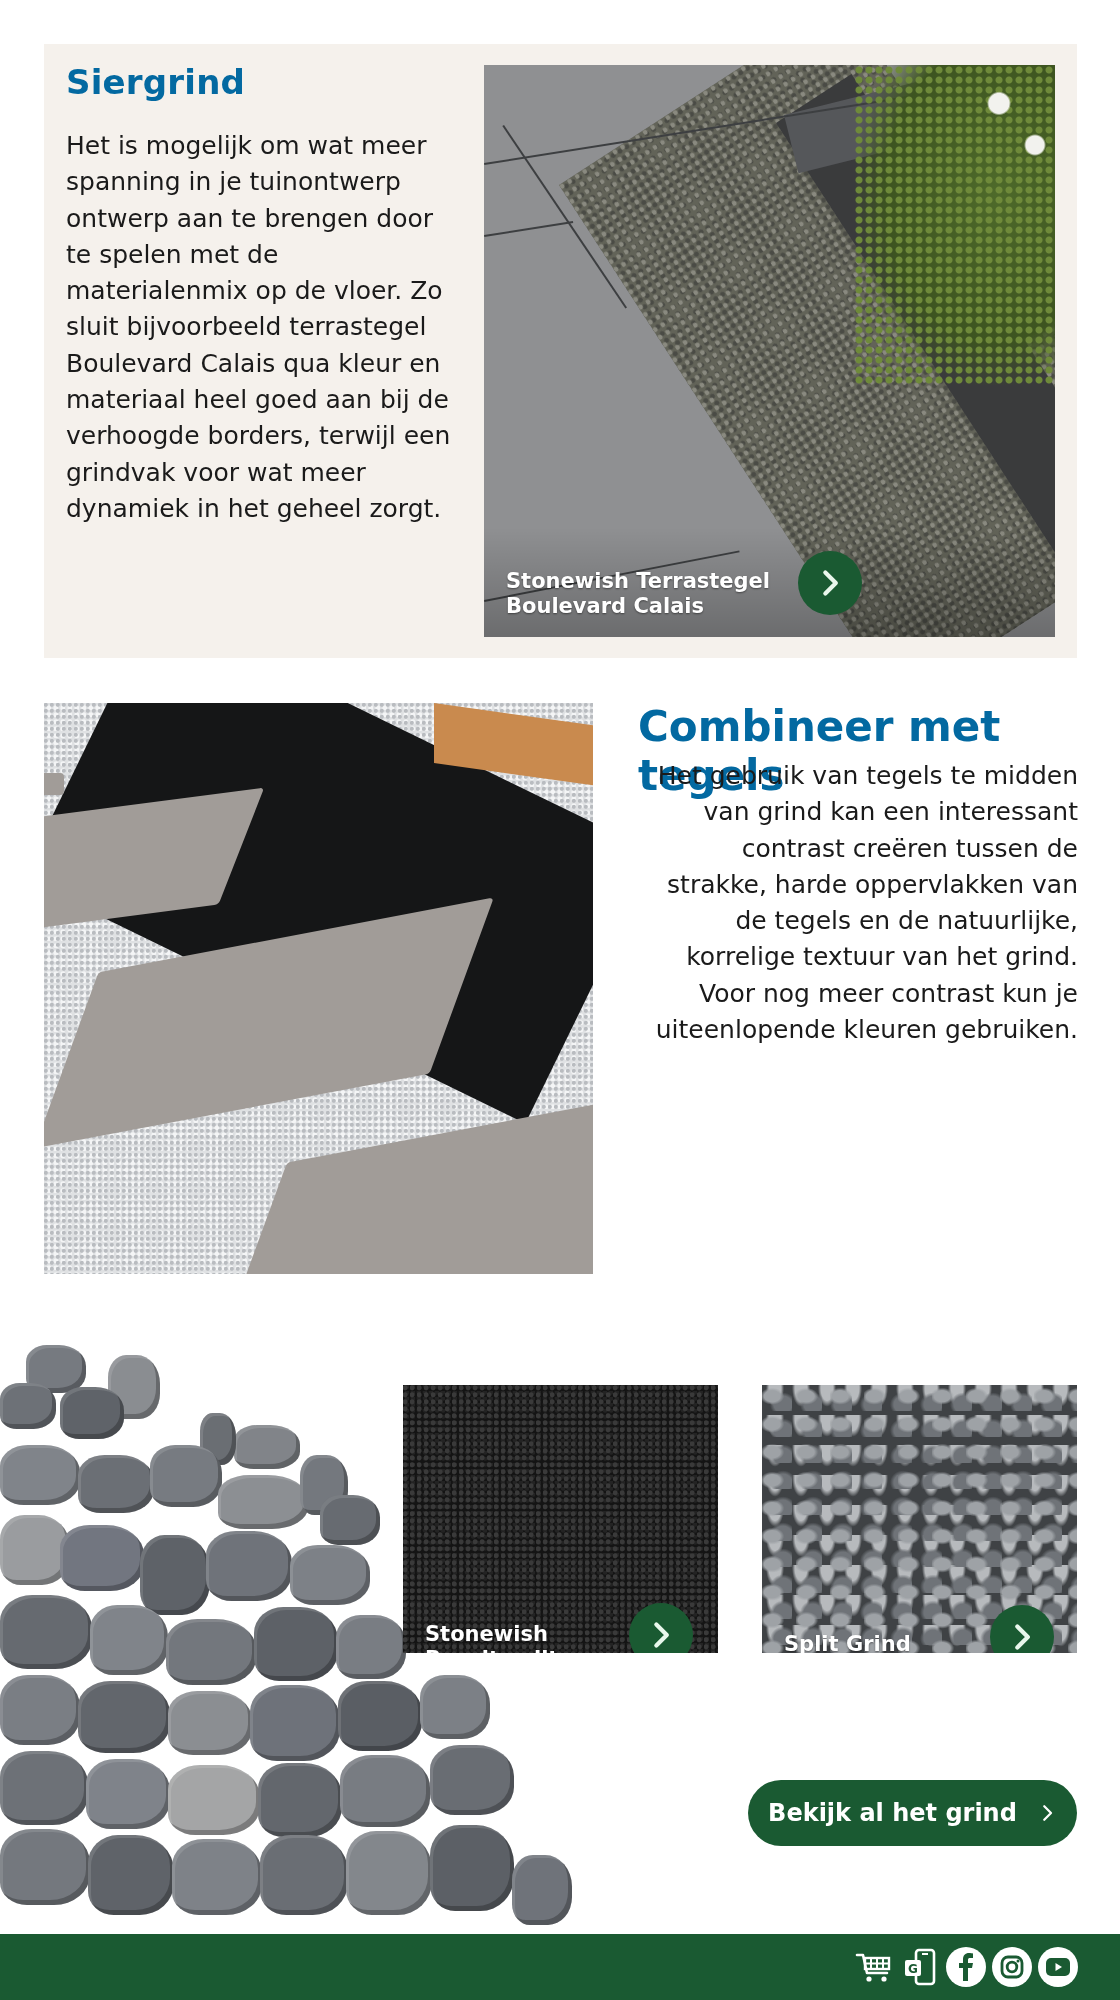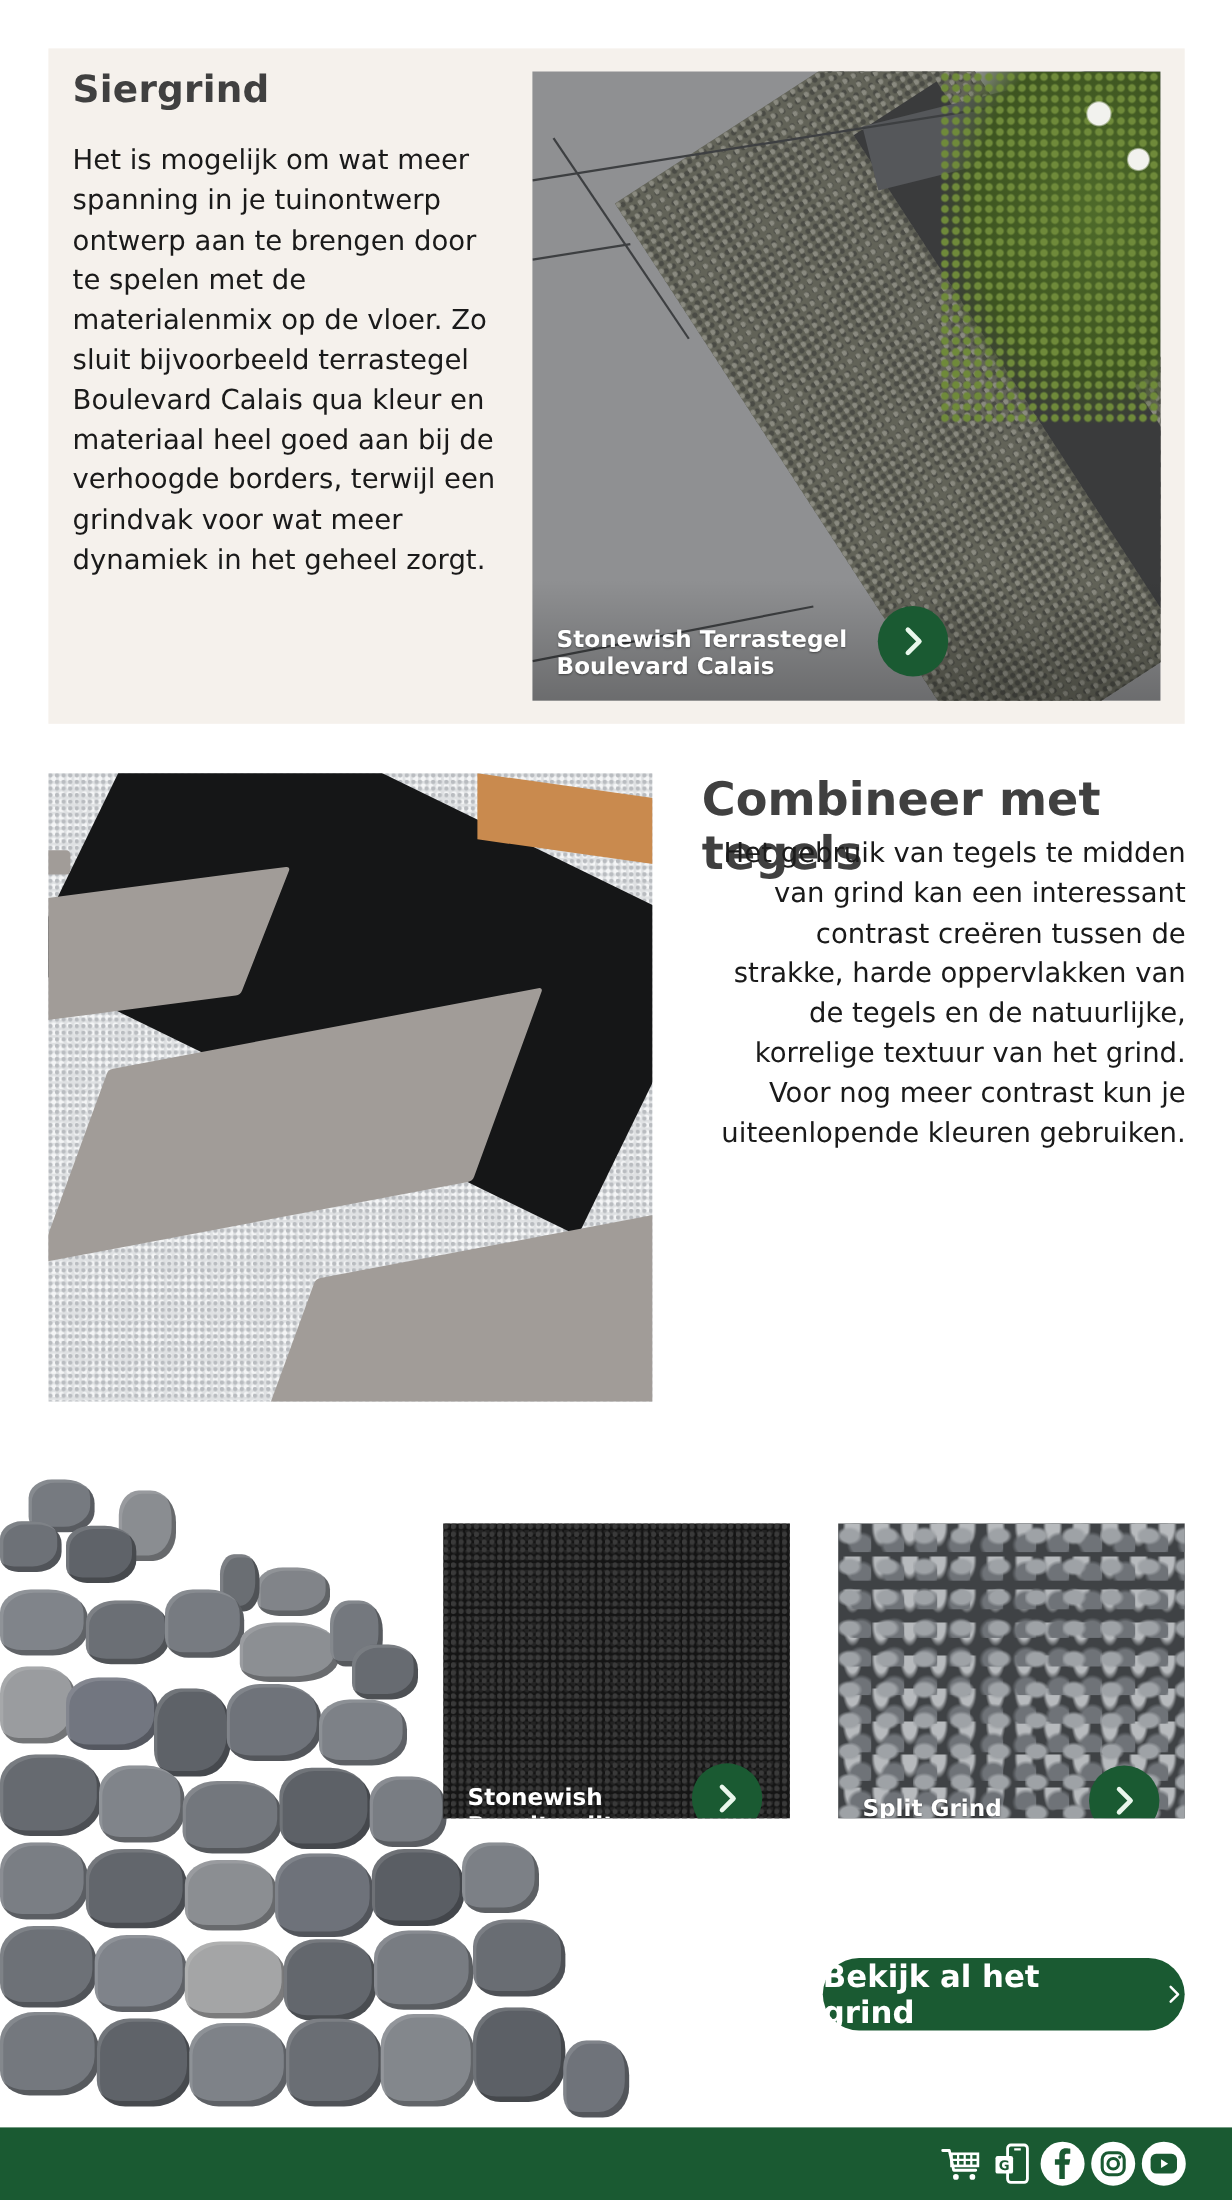--- a/index.html
+++ b/index.html
@@ -3,21 +3,21 @@
 <meta charset="utf-8">
 <style>
   * { box-sizing: border-box; margin: 0; padding: 0; }
   html, body { width: 1120px; height: 2000px; background: #ffffff; overflow: hidden; }
   body { position: relative; font-family: "DejaVu Sans", sans-serif; color: #1a1a1a; }
 
   .abs { position: absolute; }
 
   
   .card1 { left: 44px; top: 44px; width: 1033px; height: 614px; background: #f5f1ec; }
-  .h-green { color: #404040; font-weight: bold; font-family: "DejaVu Sans", sans-serif; }
+  .h-green { color: #0369a1; font-weight: bold; font-family: "DejaVu Sans", sans-serif; }
   .s1-title { left: 66px; top: 62px; font-size: 34px; letter-spacing: 0.2px; }
   .s1-body { left: 66px; top: 128px; width: 400px; font-size: 25px; line-height: 36.3px; color: #1a1a1a; }
 
   .photo1 { left: 484px; top: 65px; width: 571px; height: 572px; overflow: hidden; background: #8f9092; }
   .photo1 .joint { position: absolute; background: #3d3f41; height: 2px; }
   .photo1 .gravel-strip { position: absolute; left: 75px; top: 120px; width: 340px; height: 620px;
       background:
         radial-gradient(circle at 20% 30%, #8a8a80 2px, transparent 3px) 0 0/9px 9px,
         radial-gradient(circle at 70% 60%, #4a4b45 2px, transparent 3px) 0 0/8px 8px,
         #626358;
@@ -68,21 +68,21 @@
         #141414; }
   .prod.misty { left: 762px; top: 1385px;
       background:
         radial-gradient(ellipse at 30% 40%, #9ea2a6 8px, transparent 12px) 0 0/34px 28px,
         radial-gradient(ellipse at 70% 75%, #6f7378 9px, transparent 13px) 0 0/30px 26px,
         radial-gradient(ellipse at 50% 10%, #b7babd 6px, transparent 9px) 0 0/26px 30px,
         #3f4245; }
 
   .cta { left: 748px; top: 1780px; width: 329px; height: 66px; border-radius: 33px; background: #1a5a32;
       color: #ffffff; display: flex; align-items: center; justify-content: center; gap: 22px; cursor: pointer; }
-  .cta .cta-label { font-size: 28px; font-weight: bold; }
+  .cta .cta-label { font-size: 24px; font-weight: bold; }
   .cta svg { width: 18px; height: 18px; }
 
   
   .footer { left: 0; top: 1934px; width: 1120px; height: 66px; background: #1a5a32; }
   .footer-link { position: absolute; left: 44px; top: 0; height: 66px; display: flex; align-items: center; gap: 22px;
       color: #e8f3ea; font-size: 18px; font-weight: bold; cursor: pointer; }
   .footer-link svg { width: 14px; height: 14px; }
   .footer-icons { position: absolute; right: 42px; top: 0; height: 66px; display: flex; align-items: center; gap: 6px; }
   .ficon { width: 40px; height: 40px; display: flex; align-items: center; justify-content: center; cursor: pointer; }
   .ficon.round { border-radius: 50%; background: #ffffff; }

